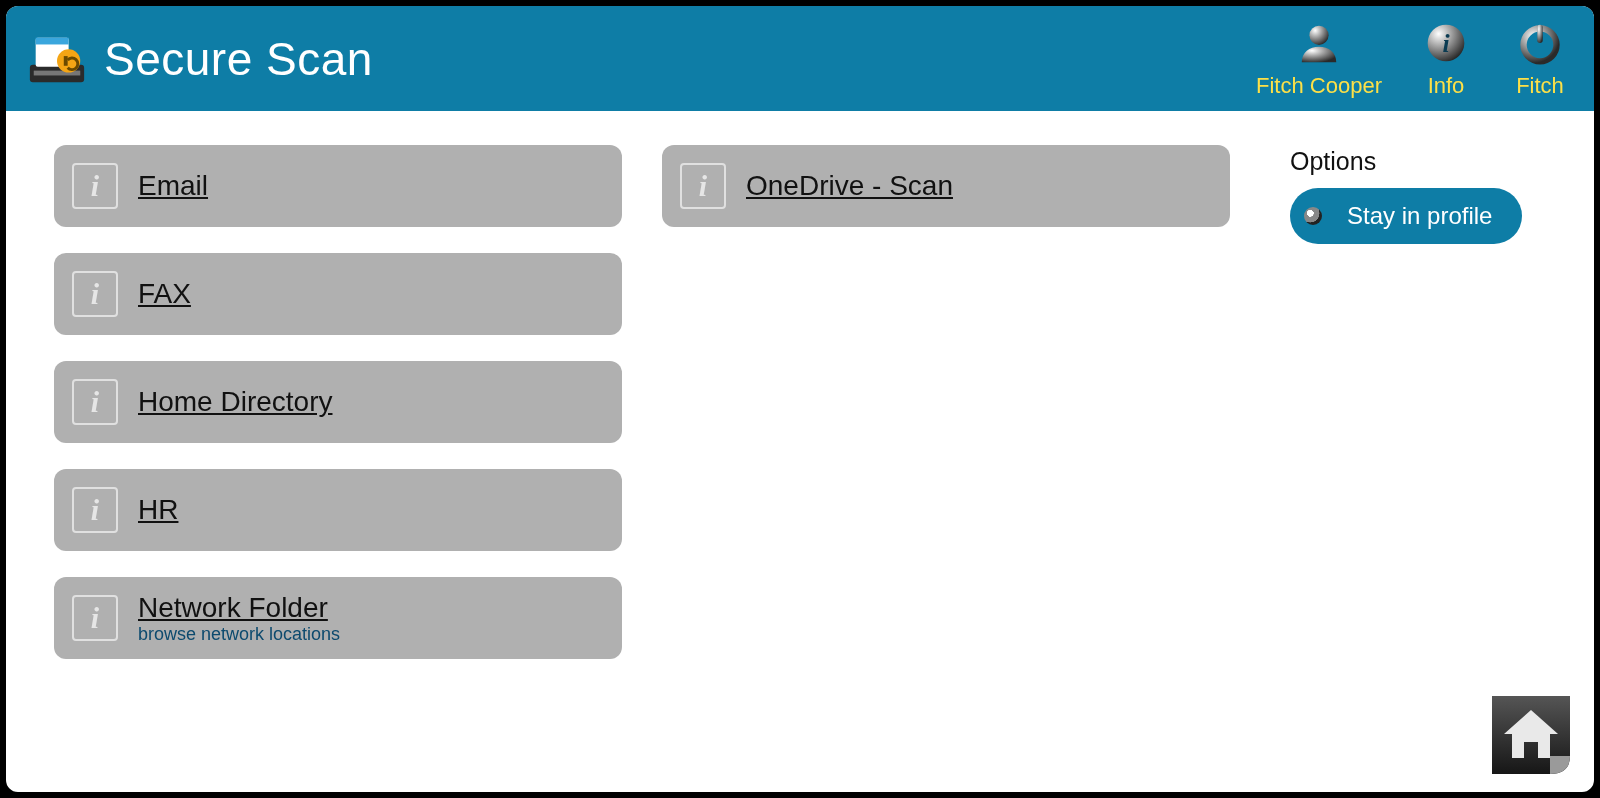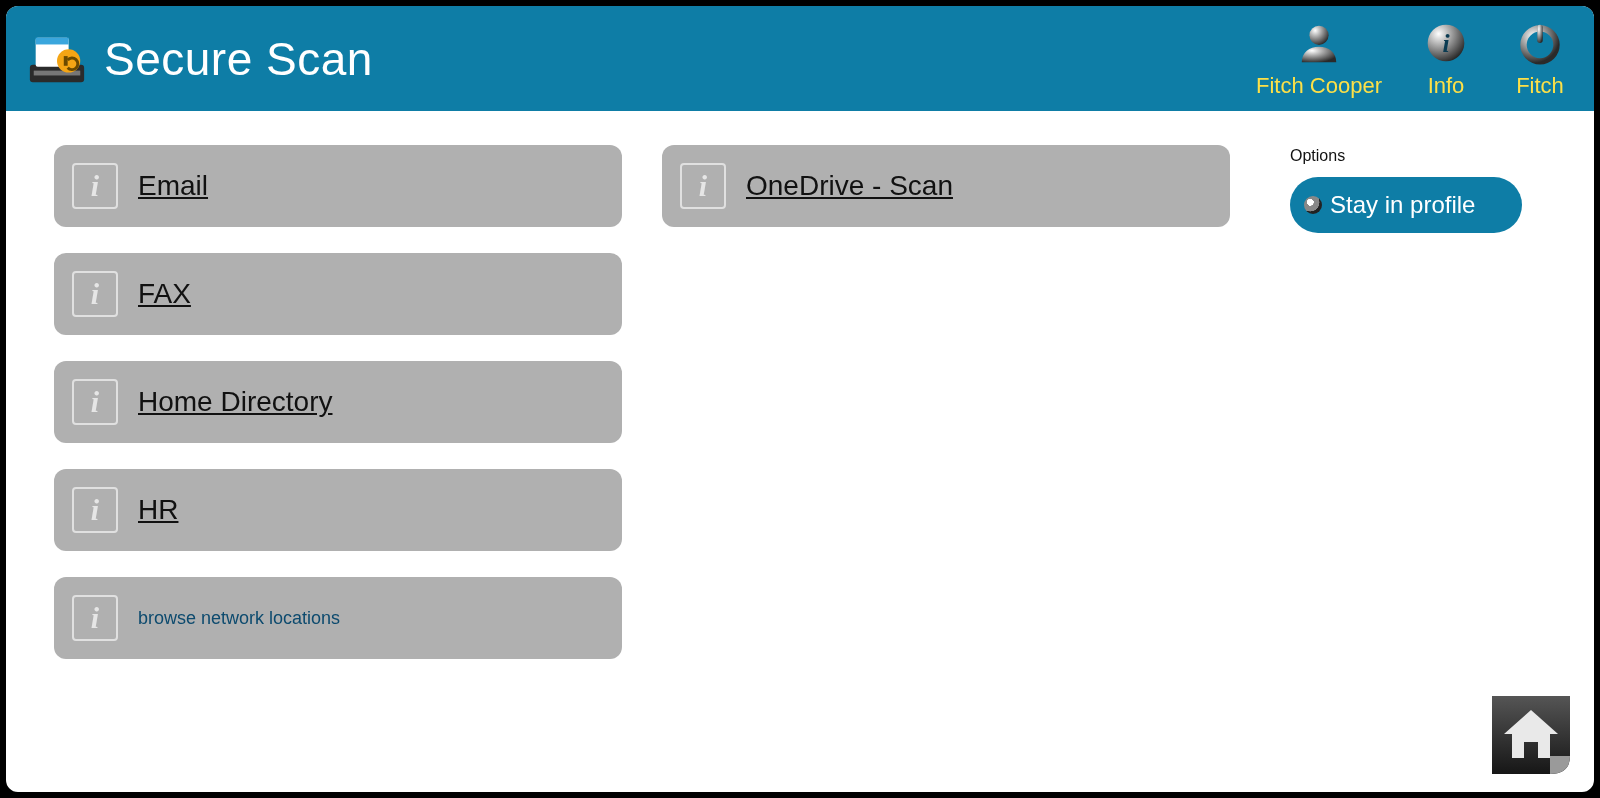--- a/index.html
+++ b/index.html
@@ -107,33 +107,33 @@
     line-height: 1.15;
   }
   .tile .title { font-size: 28px; color:#111;text-decoration:underline; }
   .tile .subtitle { font-size: 18px; color:#0c4a6e; }
   
   .options-panel {
     width: 270px;
     padding-top: 2px;
   }
   .options-title {
-    font-size: 16px;
+    font-size: 25px;
     color: #111;
     margin-bottom: 12px;
   }
   .option-pill {
     background: #0e7da6;
     color: #fff;
     border-radius: 30px;
     height: 56px;
     display:flex;
     align-items:center;
     padding: 0 22px 0 14px;
-    gap: 8px;
+    gap: 25px;
     font-size: 24px;
     cursor: pointer;
     width: 232px;
   }
   .option-pill .dot {
     width: 18px; height: 18px;
     border-radius: 50%;
     background: radial-gradient(circle at 35% 35%, #fff 0 20%, #888 21% 55%, #222 56% 100%);
     flex: 0 0 auto;
   }
@@ -246,20 +246,21 @@
         <div class="tile">
           <div class="info-icon">i</div>
           <div class="text">
             <span class="title">HR</span>
 
           </div>
         </div>
         <div class="tile">
           <div class="info-icon">i</div>
           <div class="text">
+            <span class="title">Network Folder</span>
             <span class="subtitle">browse network locations</span>
           </div>
         </div>
       </div>
 
       <div class="col">
         <div class="tile">
           <div class="info-icon">i</div>
           <div class="text">
             <span class="title">OneDrive - Scan</span>

